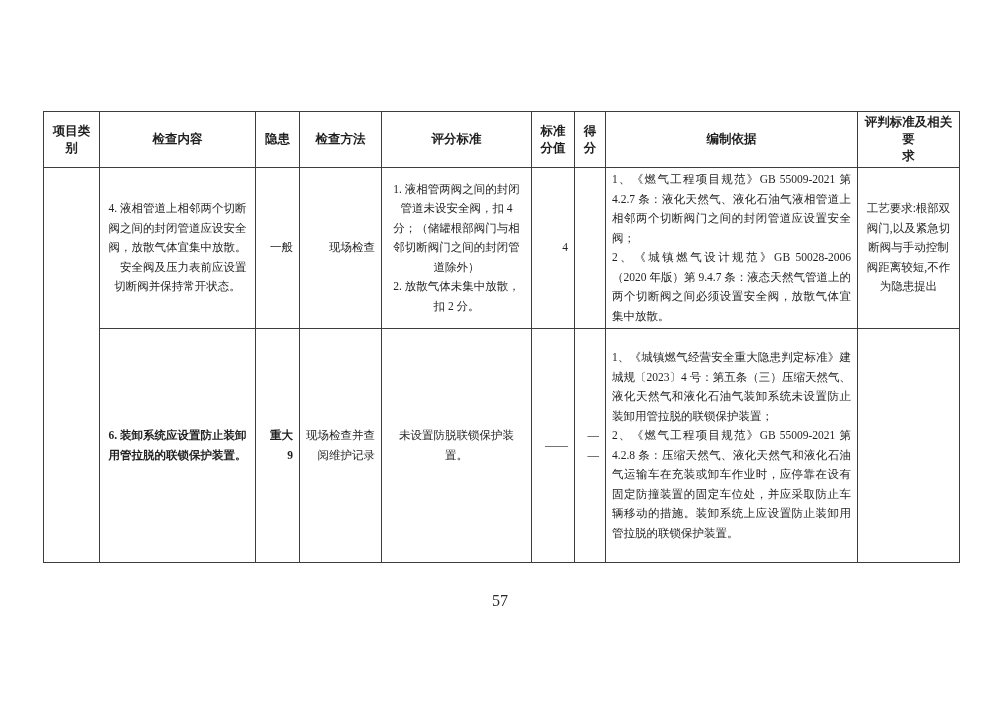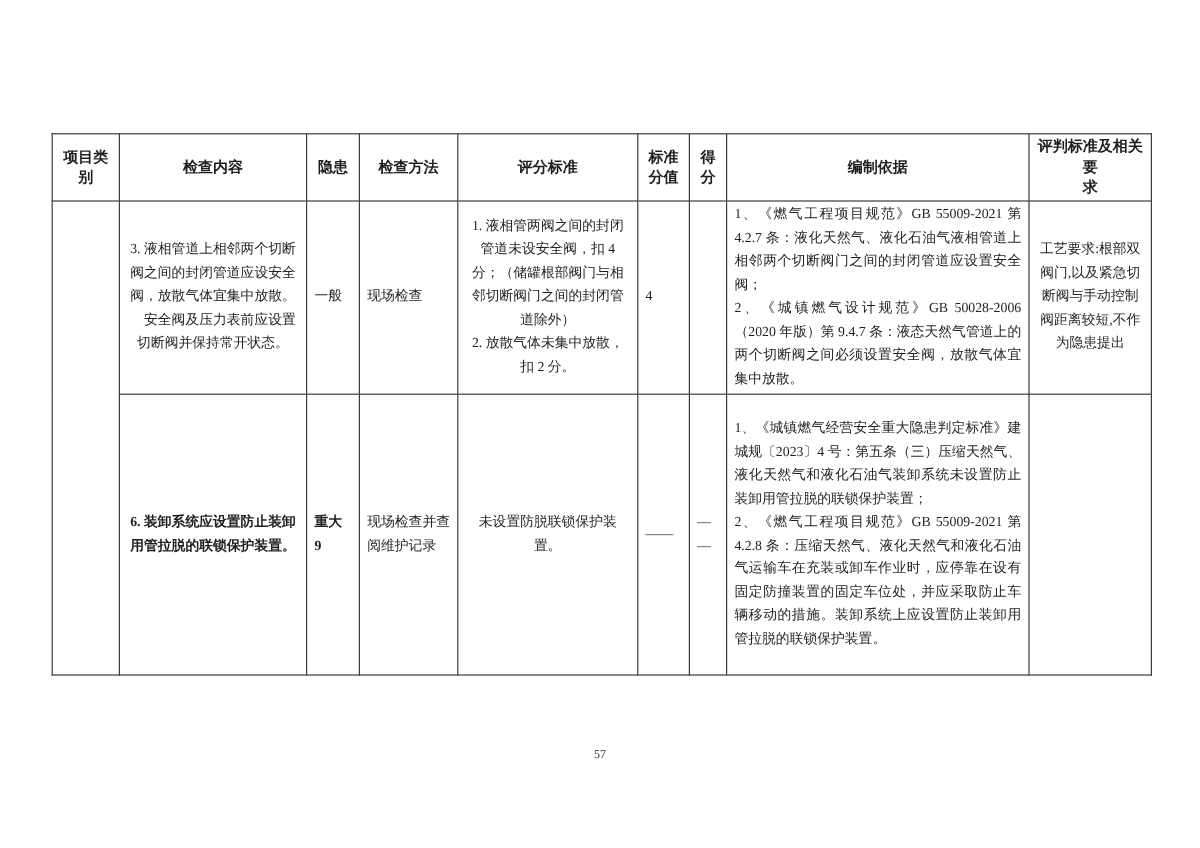--- a/index.html
+++ b/index.html
@@ -35,40 +35,40 @@
   tr.data-row-1 { height: 123px; }
   tr.data-row-2 { height: 234px; }
   table.checklist th {
     font-weight: bold;
     font-size: 12.5px;
     text-align: center;
     line-height: 17px;
     padding: 2px 2px;
   }
   th.th-judgment { font-size: 12px; padding: 2px 1px; }
-  td.c-center { text-align: left; }
+  td.c-center { text-align: right; }
   td.c-left { text-align: center; }
   td.c-justify { text-align: justify; margin-left: 27px; }
   td.cell-content-1 { padding: 2px 8px; }
   td.cell-scoring-1 { padding: 2px 7px; line-height: 19.5px; }
   td.cell-basis { padding: 2px 8px; }
   td.cell-basis-1 { line-height: 19.5px; }
   td.cell-basis-2 { line-height: 22.5px; font-weight: normal; }
   td.cell-judgment-1 { line-height: 22px; padding: 2px 6px; }
   td.cell-content-2 { font-weight: bold; line-height: 26px; padding: 2px 8px; }
   td.cell-scoring-2 { font-weight: normal; padding: 2px 7px; }
   td.cell-hazard-2 { font-weight: bold; }
   td.cell-method-2 { line-height: 25px; font-family: Liberation Serif, serif; }
   td.cell-score-2 { line-height: 24px; }
   .page-number {
     position: absolute;
     left: 0; right: 0;
-    top: 624px;
+    top: 592px;
     text-align: center;
-    font-size: 10px;
+    font-size: 16px;
     color: #2a2a2a;
   }
 </style>
 </head>
 <body>
 
 <div class="page">
 
   <table class="checklist">
     <colgroup>
@@ -95,21 +95,21 @@
 分值</th>
       <th>得
 分</th>
       <th>编制依据</th>
       <th class="th-judgment">评判标准及相关要
 求</th>
     </tr>
 
     <tr class="data-row-1">
       <td class="c-center" rowspan="2"></td>
-      <td class="c-left cell-content-1">3. 液相管道上相邻两个切断阀之间的封闭管道应设安全阀，放散气体宜集中放散。
+      <td class="c-left cell-content-1">4. 液相管道上相邻两个切断阀之间的封闭管道应设安全阀，放散气体宜集中放散。
 　安全阀及压力表前应设置切断阀并保持常开状态。</td>
       <td class="c-center">一般</td>
       <td class="c-center">现场检查</td>
       <td class="c-left cell-scoring-1">1.  液相管两阀之间的封闭管道未设安全阀，扣 4 分；（储罐根部阀门与相邻切断阀门之间的封闭管道除外）
 2.  放散气体未集中放散，扣 2 分。</td>
       <td class="c-center">4</td>
       <td class="c-center"></td>
       <td class="c-justify cell-basis cell-basis-1">1、《燃气工程项目规范》GB 55009-2021 第 4.2.7 条：液化天然气、液化石油气液相管道上相邻两个切断阀门之间的封闭管道应设置安全阀；
 2、《城镇燃气设计规范》GB 50028-2006（2020 年版）第 9.4.7 条：液态天然气管道上的两个切断阀之间必须设置安全阀，放散气体宜集中放散。</td>
       <td class="c-left cell-judgment-1">工艺要求:根部双阀门,以及紧急切断阀与手动控制阀距离较短,不作为隐患提出</td>

